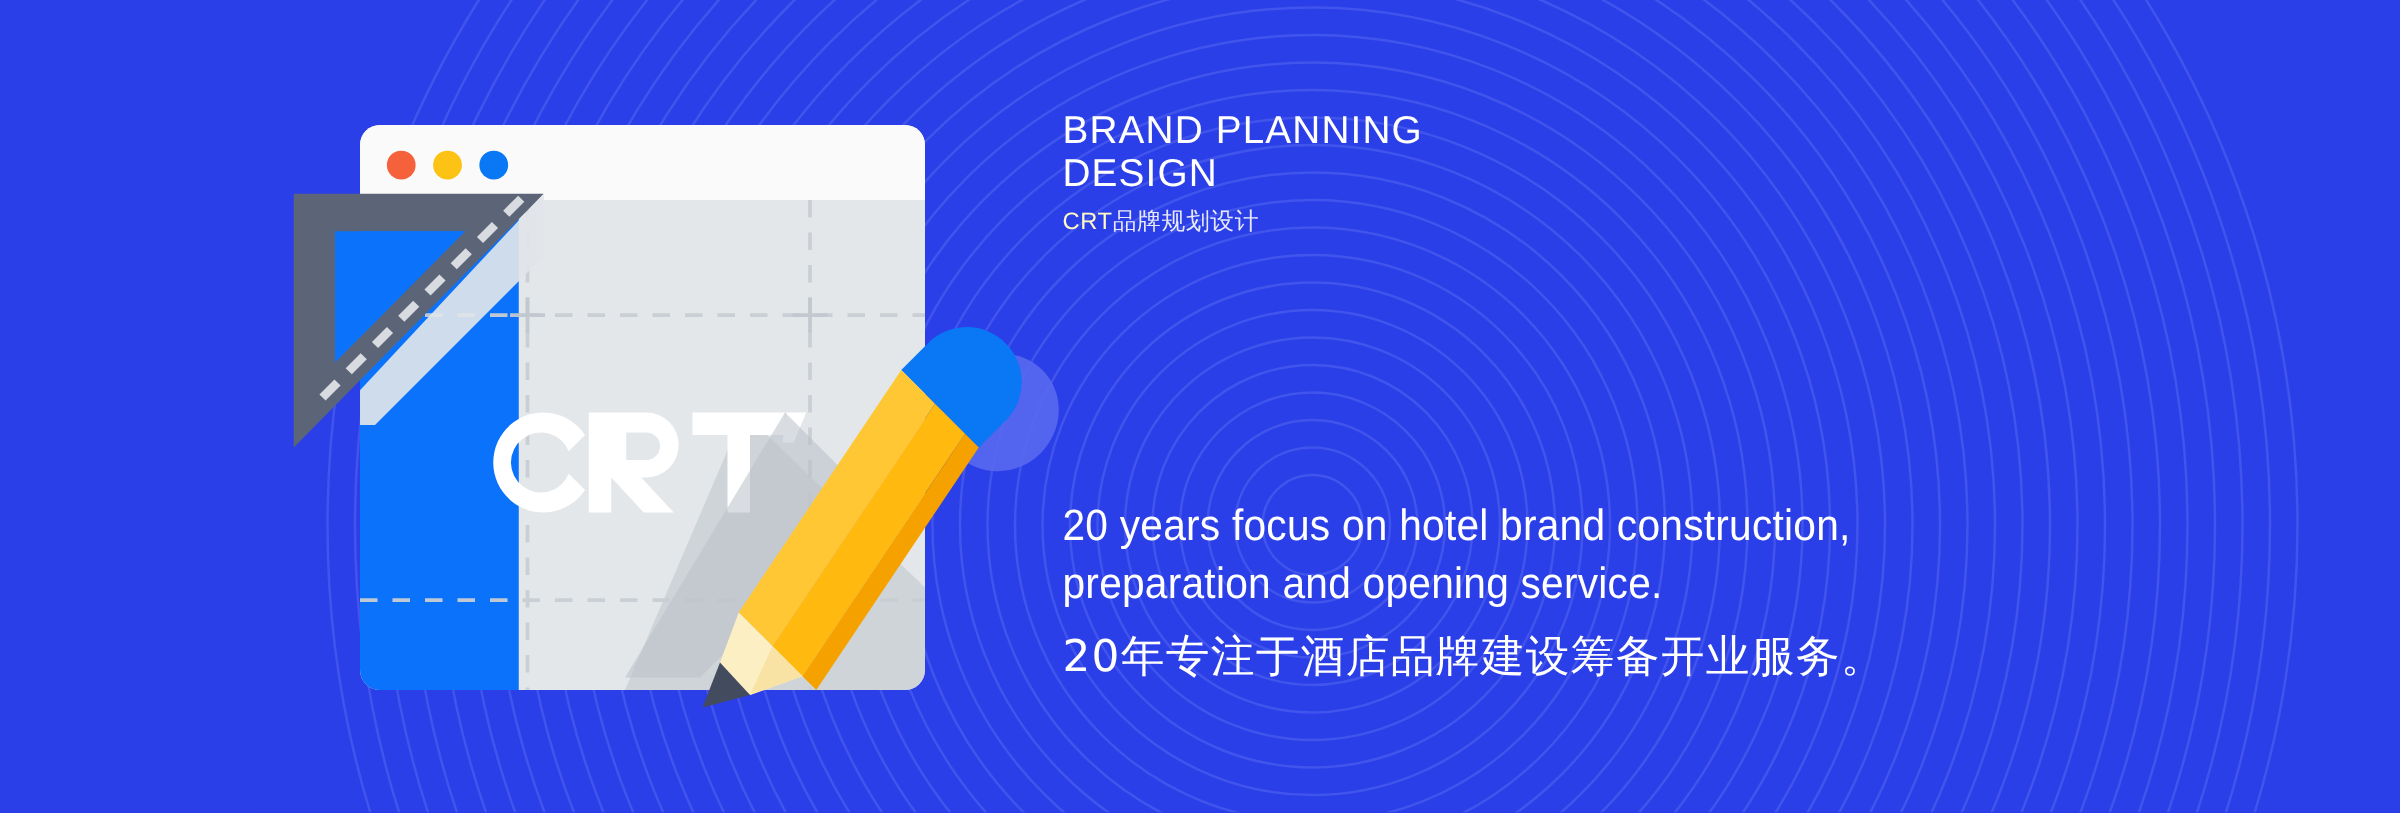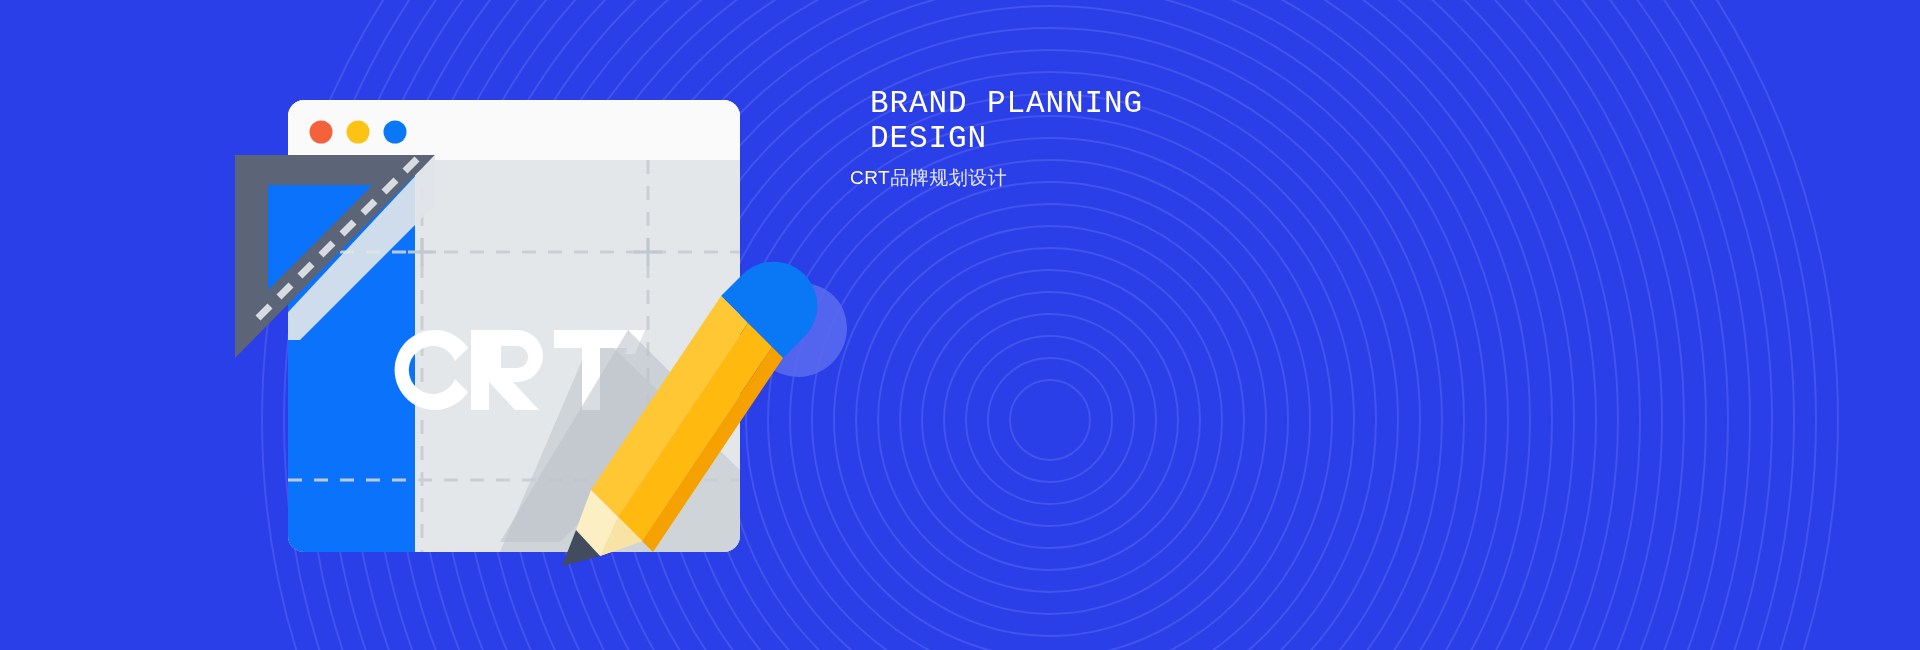--- a/index.html
+++ b/index.html
@@ -21,22 +21,21 @@
   .illustration{position:absolute;left:0;top:0;width:860px;height:650px;}
 
   
   .text-col{
     position:absolute;left:850px;top:0;width:1040px;height:650px;
   }
   .headline-block{position:absolute;left:0;top:86px;}
   .headline{
     font-size:31px;line-height:35px;letter-spacing:.9px;
     color:#FFFFFF;font-weight:400;white-space:pre-line;
-    font-family:Liberation Mono, monospace;
-    margin-left:20px;
+    font-family:Liberation Sans, sans-serif;
   }
   .subhead{
     margin-top:10px;font-size:19px;line-height:24px;
     color:#E7E9FB;letter-spacing:.5px;
     font-family:"Liberation Sans","DejaVu Sans",sans-serif;
   }
   .subhead .brandmark{color:#fef9c3;}
 
   .tagline-block{position:absolute;left:0;top:398px;width:840px;}
   .tagline-en{
@@ -229,15 +228,20 @@
   <div class="text-col">
 
     <div class="headline-block">
       <div class="headline">BRAND PLANNING
 DESIGN</div>
       <div class="subhead">
         <span class="brandmark">CRT</span><span>品牌规划设计</span>
       </div>
     </div>
 
+    <div class="tagline-block">
+      <div class="tagline-en">20 years focus on hotel brand construction,</div>
+      <div class="tagline-en">preparation and opening service.</div>
+      <div class="tagline-cn">20年专注于酒店品牌建设筹备开业服务。</div>
+    </div>
 
   </div>
 </div>
 
 </body></html>

